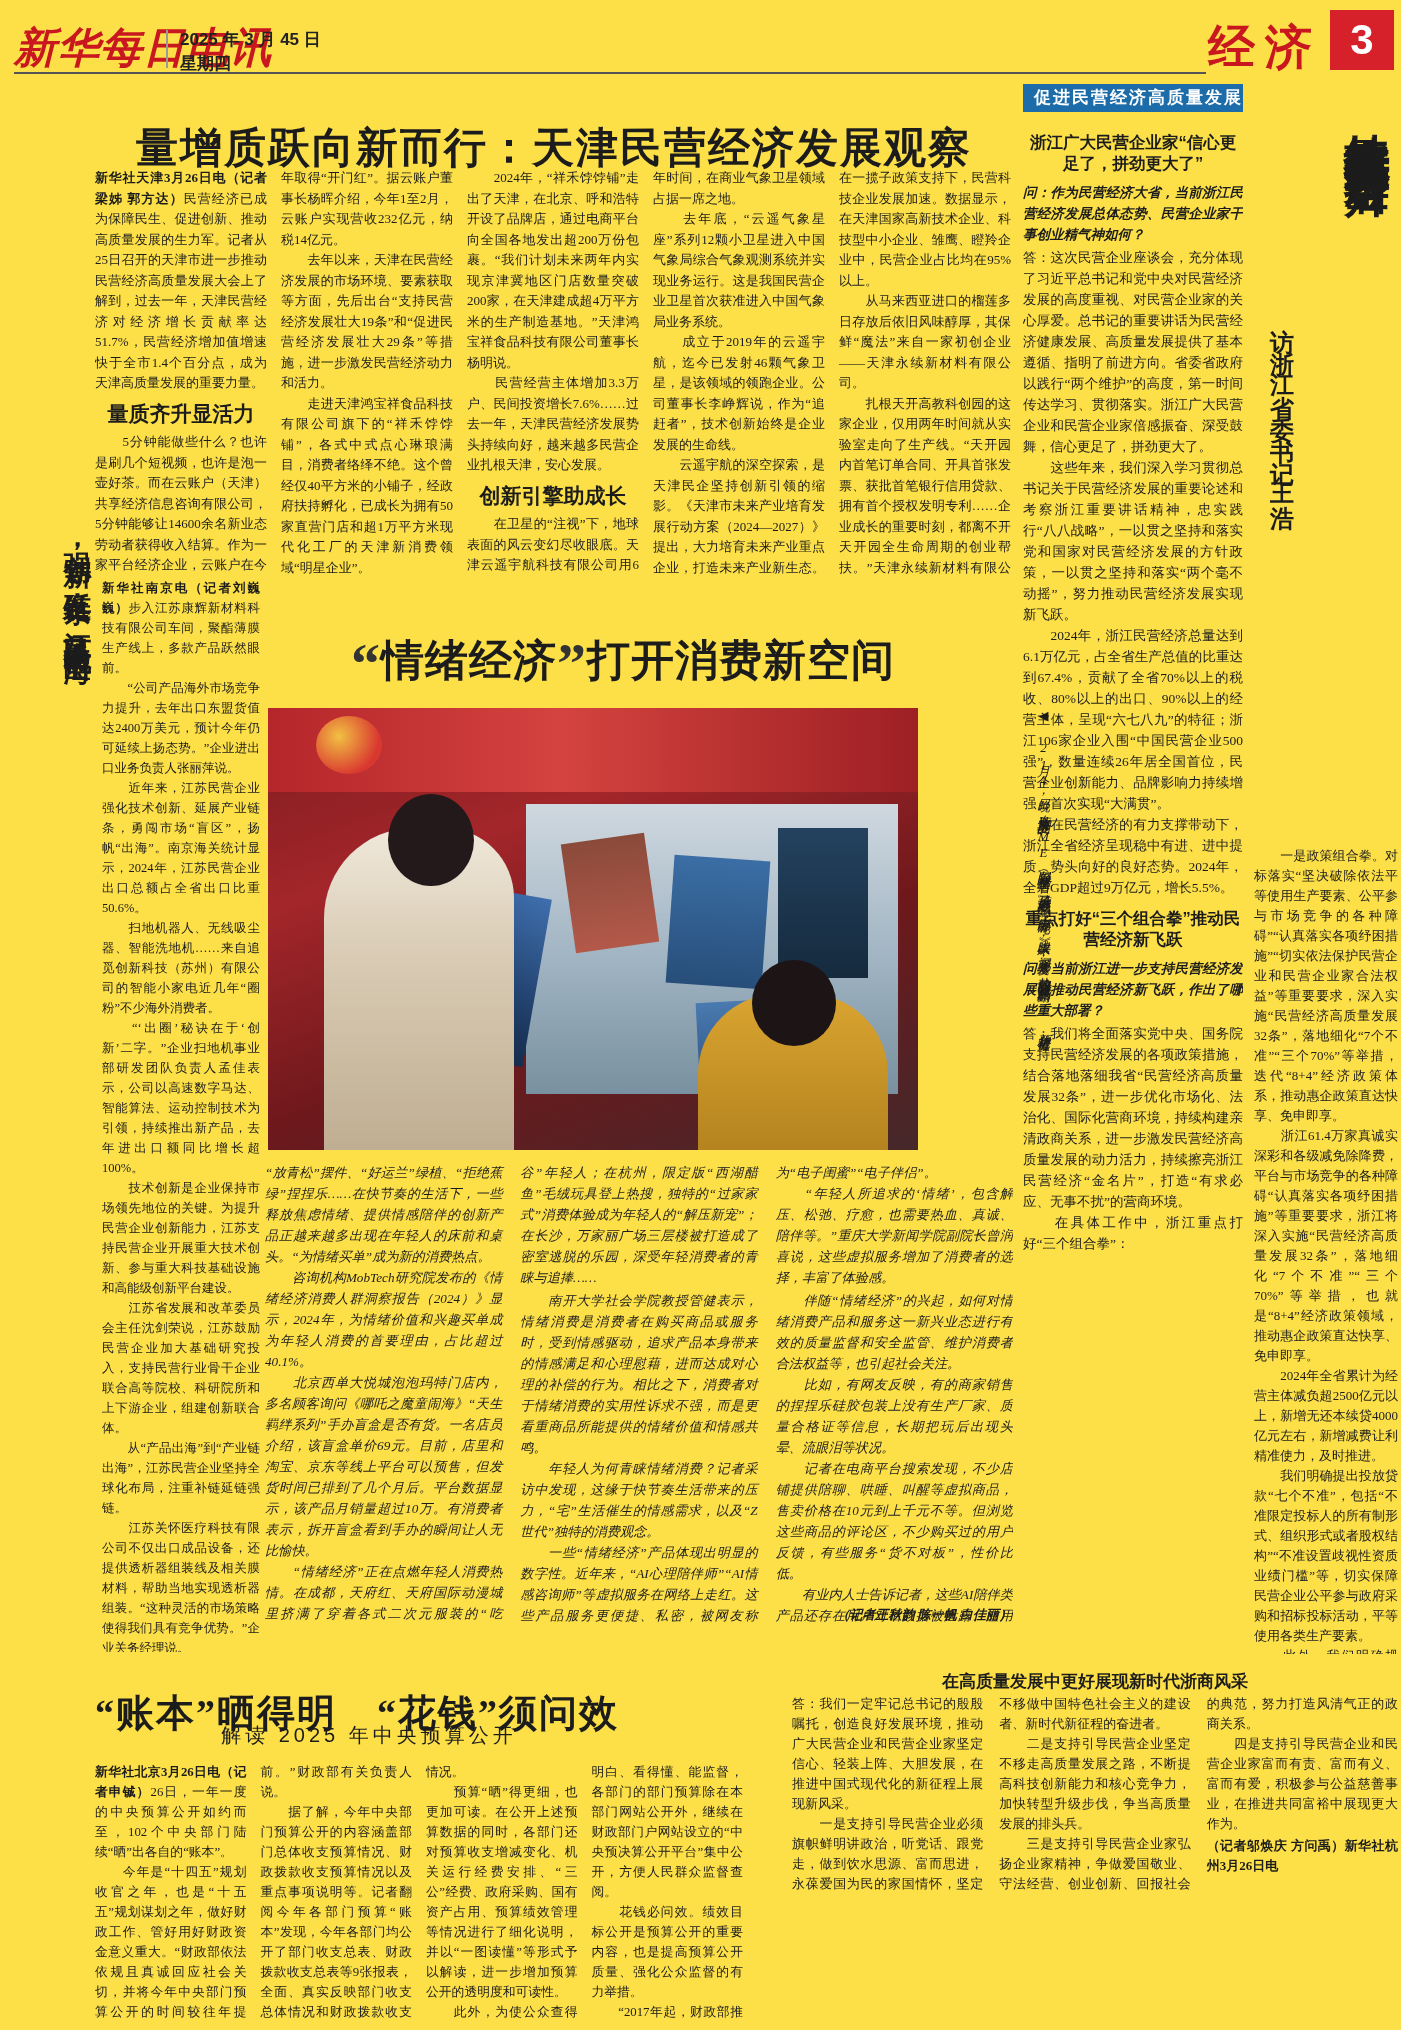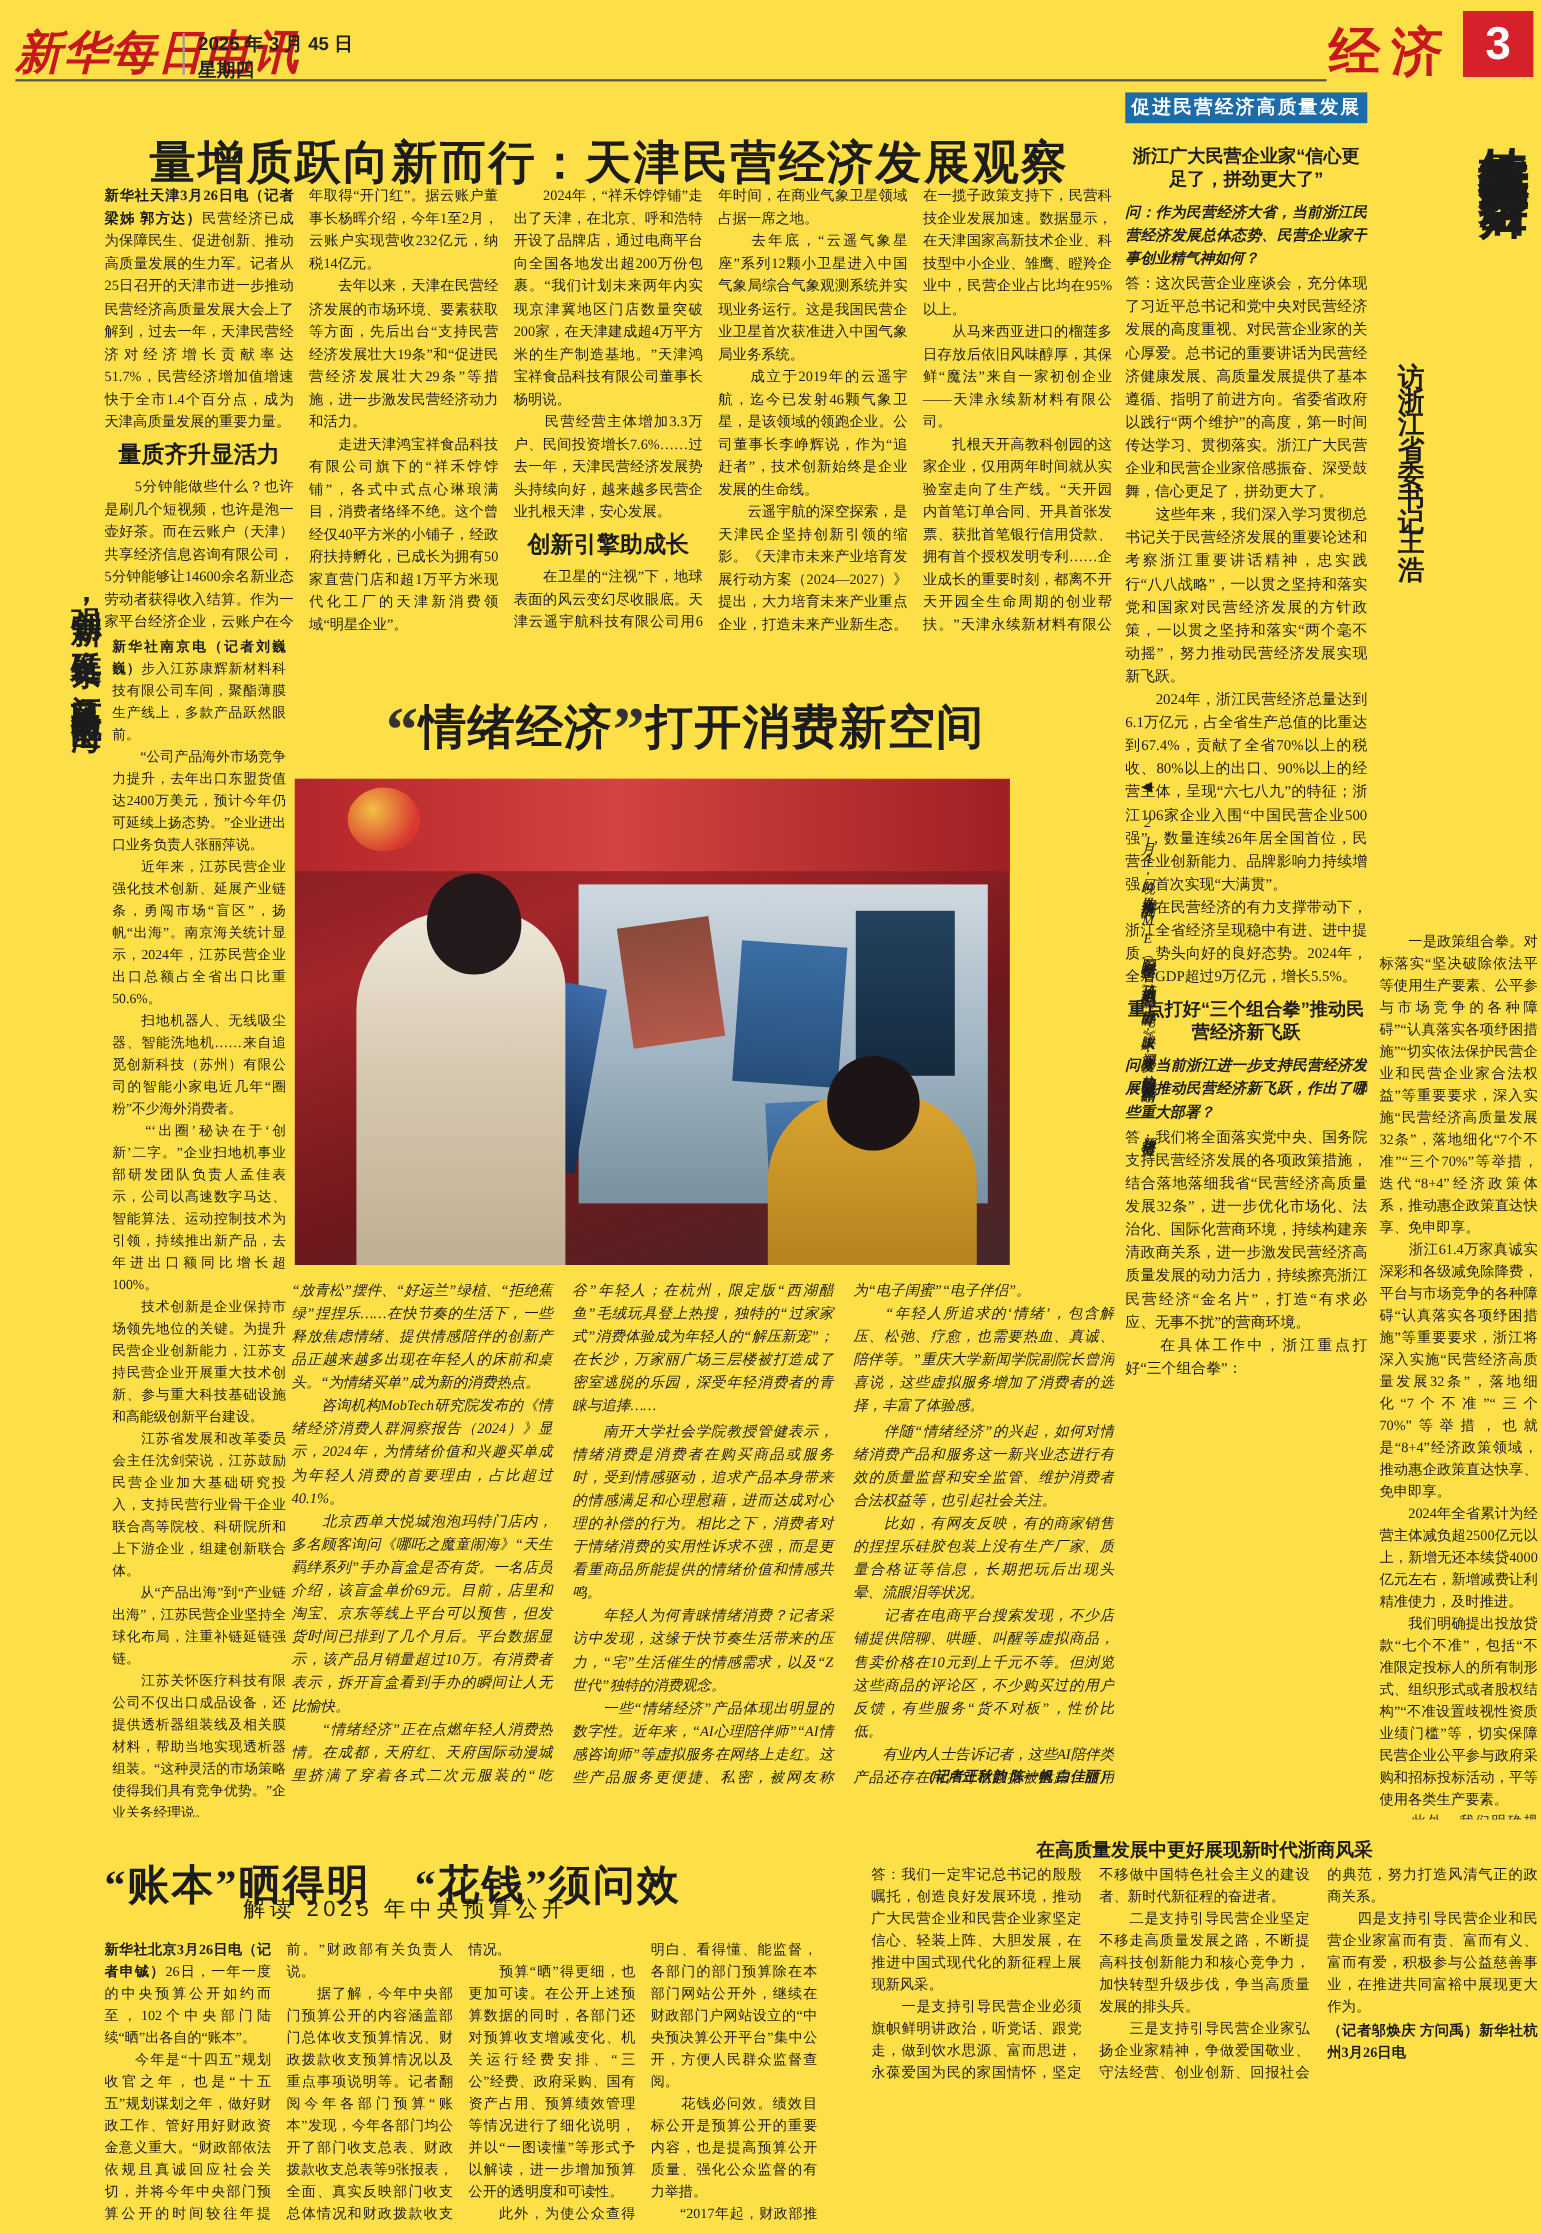--- a/index.html
+++ b/index.html
@@ -56,21 +56,21 @@
   .ph-poster{position:absolute;left:150px;top:180px;width:120px;height:170px;transform:rotate(10deg);
              background:linear-gradient(200deg,#3f6fae,#1d3a63 60%,#101f35);}
   .f-caption{left:924px;top:708px;width:130px;height:348px;font-size:13px;line-height:1.62;
              font-style:italic;letter-spacing:1px;}
   .f-body{left:265px;top:1162px;width:748px;height:470px;column-count:3;column-gap:18px;
           font-size:13.2px;line-height:21px;font-style:italic;overflow:hidden;}
   .f-sig{left:758px;top:1606px;width:254px;font-size:13px;font-weight:bold;text-align:right;font-style:italic;}
   
   .promo{left:1023px;top:84px;width:220px;height:28px;background:#1b6ca8;color:#fff;
          font-family:"Liberation Sans",sans-serif;font-weight:bold;font-size:17px;
-         text-align:center;line-height:28px;letter-spacing:2px;}
+         text-align:right;line-height:28px;letter-spacing:2px;}
   .zj-col1{left:1023px;top:122px;width:220px;height:1532px;font-size:13.5px;line-height:21px;overflow:hidden;}
   .zj-col1 .sub,.zj-bottom .sub{font-size:16.5px;}
   .zj-vsub{left:1254px;top:310px;width:44px;height:560px;font-size:24px;letter-spacing:22px;font-weight:bold;}
   .zj-vhead{left:1302px;top:96px;width:96px;height:730px;font-size:46px;font-weight:bold;letter-spacing:3px;}
   .zj-col2{left:1254px;top:846px;width:144px;height:808px;font-size:13px;line-height:20px;overflow:hidden;}
   .zj-sub3{left:792px;top:1660px;width:606px;font-size:17px;}
   .zj-bottom{left:792px;top:1694px;width:606px;height:328px;column-count:3;column-gap:16px;
              font-size:13px;line-height:20px;overflow:hidden;}
   .zj-sig{font-weight:bold;}
   

